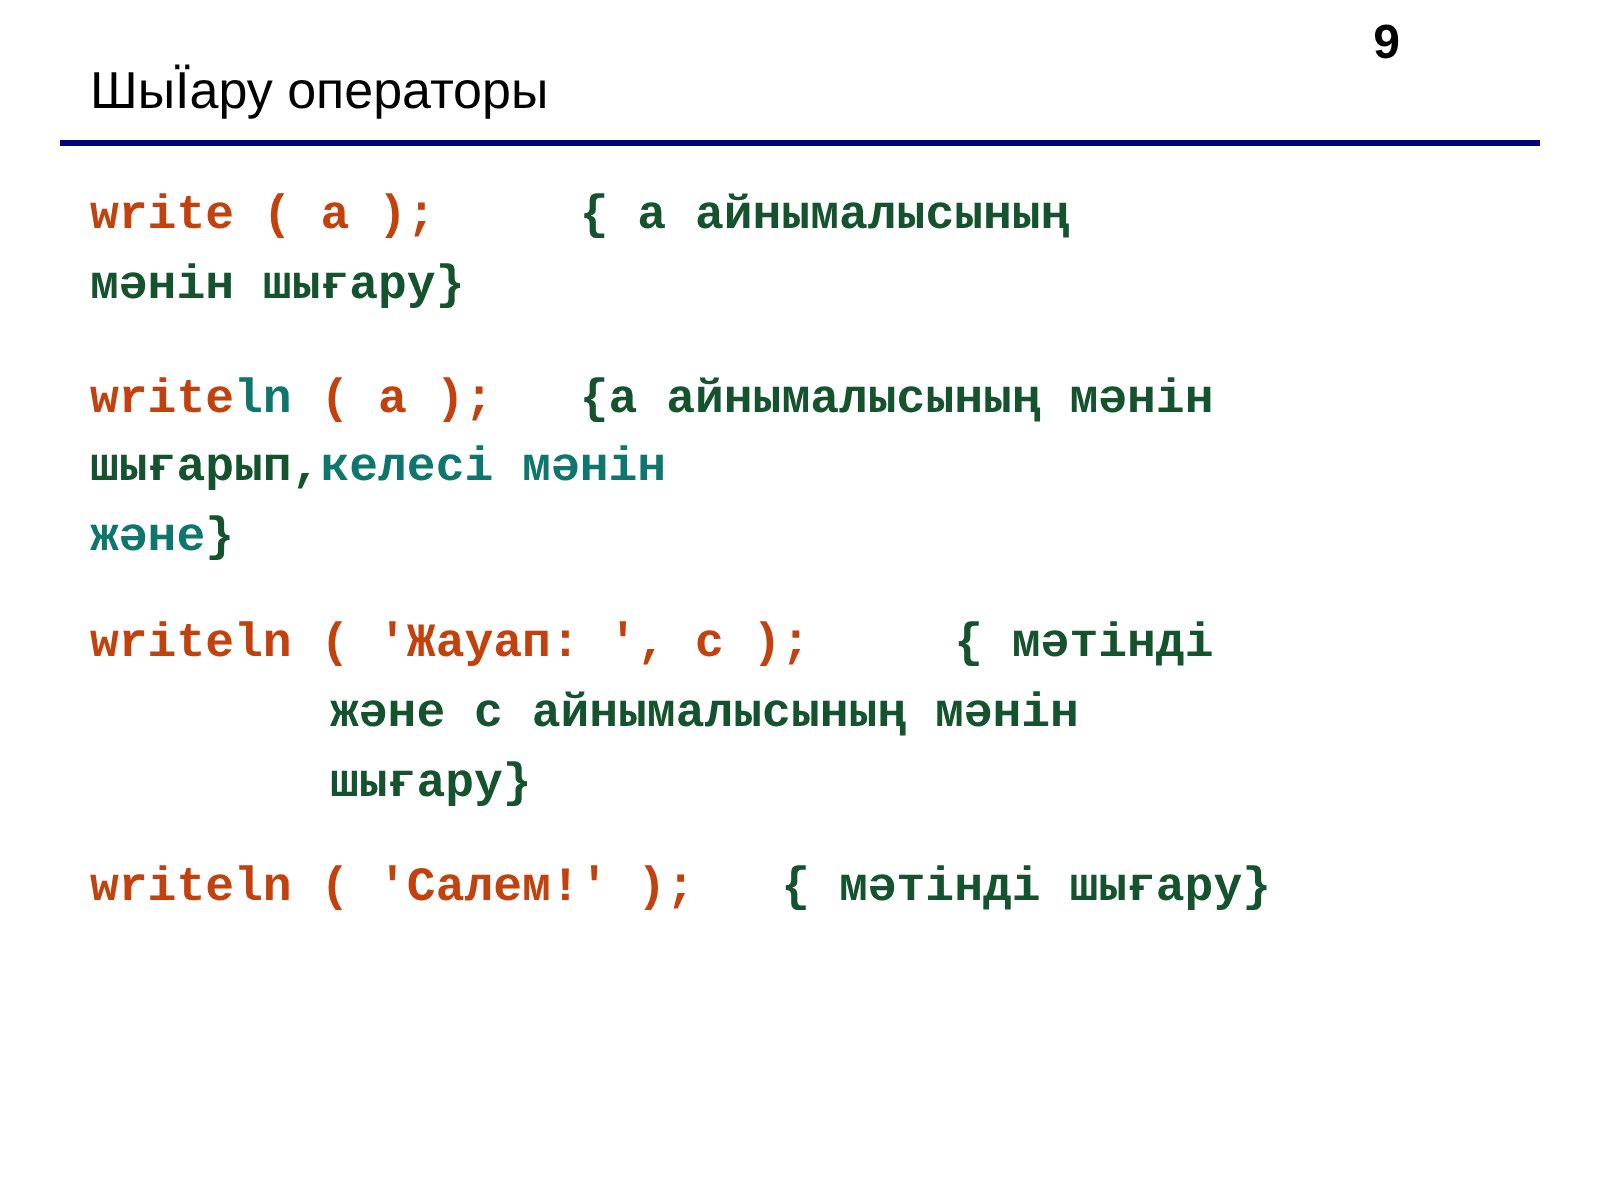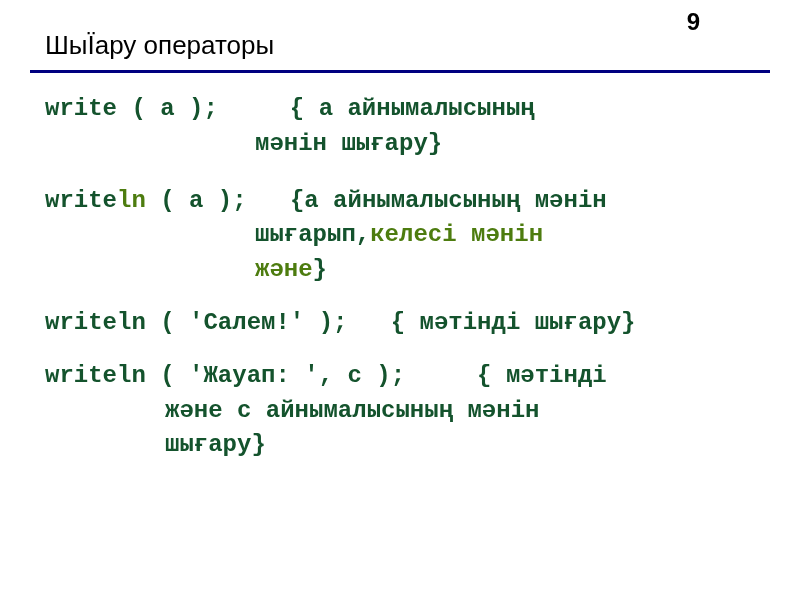--- a/index.html
+++ b/index.html
@@ -43,24 +43,24 @@
     left: 45px;
     width: 720px;
     font-family: "Courier New", monospace;
     font-size: 24px;
     font-weight: bold;
     line-height: 1.45;
   }
   .block { margin-bottom: 18px; }
   .blk1 { margin-bottom: 22px; }
   .blk5 { margin-top: 8px; }
-  .black { color: #14532d; font-family: Liberation Mono, monospace; }
-  .red   { color: #4d7c0f; text-align: right; }
+  .black { color: #c2410c; font-family: Liberation Mono, monospace; }
+  .red   { color: #0f766e; text-align: right; }
   .blue  { color: #14532d; }
-  .indent { margin-left: 210px; display: block; font-family: Liberation Mono, monospace; }
+  .indent { display: block; font-family: Liberation Mono, monospace; }
   .indent2 { margin-left: 120px; display: block; }
 </style>
 </head>
 <body>
 
 <div class="page-num">9</div>
 <div class="title">ШыЇару операторы</div>
 <div class="hr"></div>
 
 <div class="content">
@@ -78,27 +78,27 @@
     <span class="blue">{a айнымалысының мәнін</span>
     <span class="indent">
       <span class="blue">шығарып,</span><span class="red">келесі мәнін</span>
     </span>
     <span class="indent">
       <span class="red">және</span><span class="blue">}</span>
     </span>
   </div>
 
   <div class="block">
-    <span class="black">writeln ( 'Салем!' );</span>
-    <span>&nbsp;</span>
-    <span class="blue">{ мәтінді шығару}</span>
-  </div>
-
-  <div class="block">
     <span class="black">writeln ( 'Жауап: ', c );</span>
     <span>&nbsp;&nbsp;&nbsp;</span>
     <span class="blue">{ мәтінді</span>
     <span class="indent2 blue">және c айнымалысының мәнін</span>
     <span class="indent2 blue">шығару}</span>
   </div>
 
+  <div class="block">
+    <span class="black">writeln ( 'Салем!' );</span>
+    <span>&nbsp;</span>
+    <span class="blue">{ мәтінді шығару}</span>
+  </div>
+
 
 </div>
 
 </body></html>

